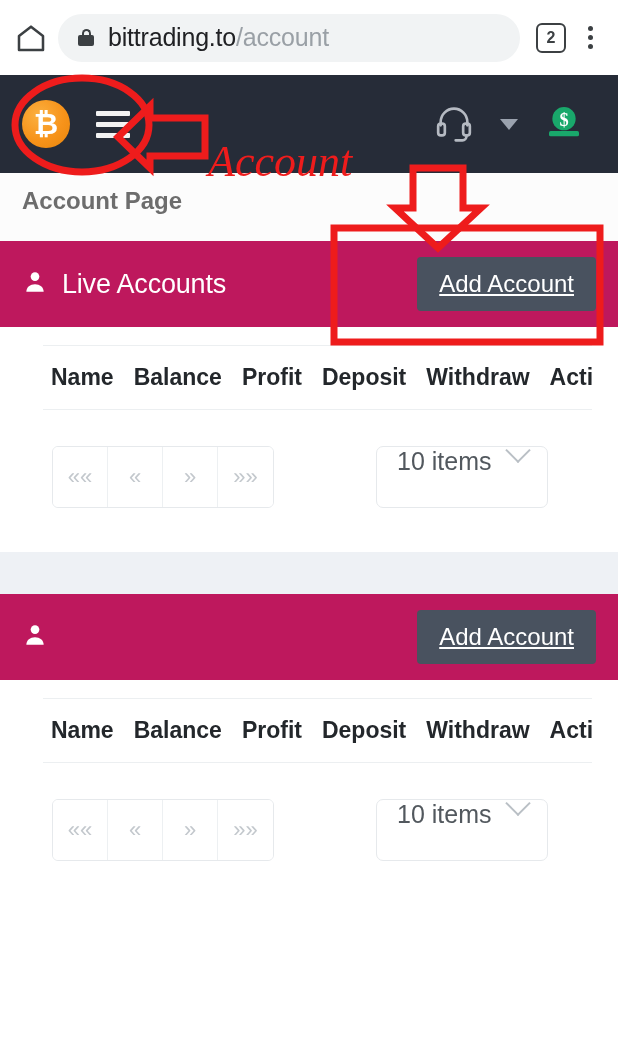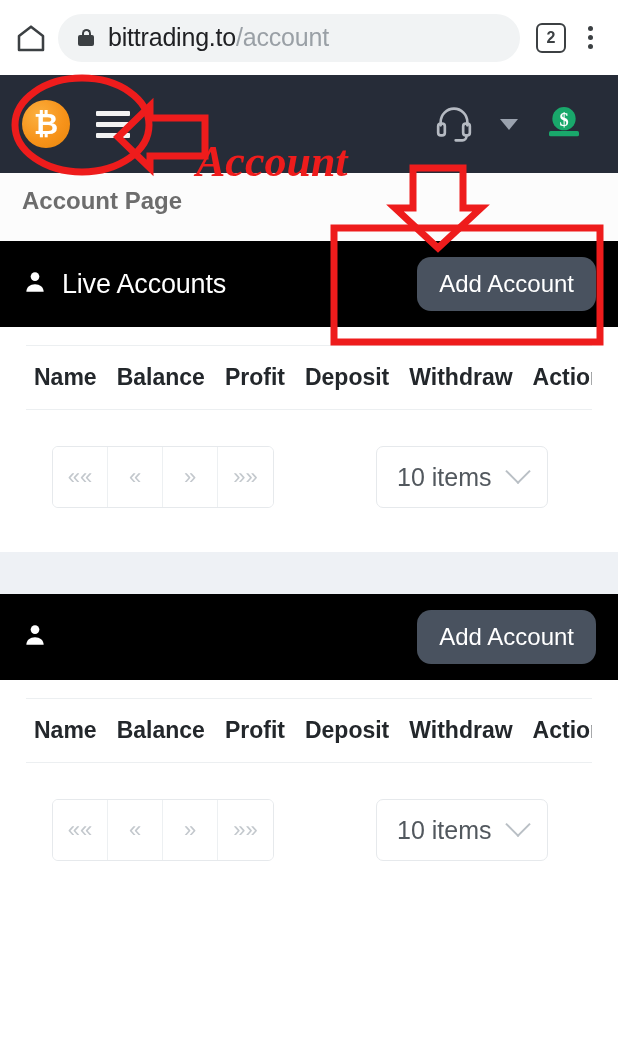--- a/index.html
+++ b/index.html
@@ -50,51 +50,51 @@
   .hamburger span { display:block; height: 5px; background:#f2f2f2; border-radius:1px; }
   .nav-spacer { flex: 1 1 auto; }
   .nav-right { display:flex; align-items:center; gap: 26px; padding-right: 12px; }
   .caret-down { width:0;height:0;border-left:9px solid transparent;border-right:9px solid transparent;border-top:11px solid #9aa2ae; }
 
   
   .page-title-wrap { background:#fcfcfc; padding: 14px 0 26px 22px; }
   .page-title { font-size: 24px; font-weight: 700; color:#6d6d6d; }
 
   .card-header {
-    background: #000000; height: 86px;
+    background: #be185d; height: 86px;
     display:flex; align-items:center; padding: 4px 22px;
   }
   .card-title { color:#ffffff; font-size: 27px; font-weight:400; margin-left: 14px; letter-spacing:-0.2px; }
   .btn-add {
     margin-left:auto; background:#49525f; color:#ffffff;
-    font-size: 24px; border:none; border-radius:14px;
-    padding: 13px 22px; cursor:pointer; white-space:nowrap;
+    font-size: 24px; border:none; border-radius:4px;
+    padding: 13px 22px; cursor:pointer; white-space:nowrap;text-decoration:underline;
   }
 
   .card-body { background:#ffffff; padding: 18px 26px 34px 26px; }
   .table { width: 100%; }
   .thead {
     display:flex; align-items:center; gap: 20px;
     border-top: 1px solid #eceff1; border-bottom: 1px solid #eceff1;
     padding: 18px 8px; font-size: 23px; font-weight: 700; color:#23272b;
-    white-space: nowrap; overflow: hidden;
+    white-space: nowrap; overflow: hidden; margin-left: 17px;
   }
 
   .pager-row { display:flex; align-items:center; padding: 36px 8px 10px 26px; }
   .pager { display:flex; border:1px solid #e6e9ec; border-radius:6px; overflow:hidden; }
   .pager button {
     width: 55px; height: 60px; background:#ffffff; border:none;
     border-right:1px solid #edf0f2; color:#c3c8cd; font-size: 22px; cursor:pointer;
     font-family:"Liberation Sans", sans-serif;
   }
   .pager button:last-child { border-right:none; }
   .items-select {
     margin-left: auto; margin-right: 36px;
     border:1px solid #e6e9ec; border-radius:7px; background:#fff;
-    height: 62px; min-width: 172px; display:flex; align-items:center;
+    height: 62px; min-width: 172px; display:flex; align-items:flex-start;
     justify-content:space-between; padding: 0 20px; gap: 0; cursor:pointer;
   }
   .items-select .label { font-size: 25px; color:#52585e; }
   .chev { width:18px;height:18px;border-right:2.5px solid #b9bfc5;border-bottom:2.5px solid #b9bfc5;transform:rotate(45deg) translate(-4px,-4px); }
 
   .section-gap { height: 42px; background:#eef1f5; }
   .bottom-fill { background:#ffffff; height: 42px; }
 
   
   .overlay { position:absolute; inset:0; pointer-events:none; }
@@ -242,16 +242,16 @@
     <svg width="618" height="1039" viewBox="0 0 618 1039" fill="none">
 
       <ellipse cx="82" cy="125" rx="67" ry="47" stroke="#ee1c1c" stroke-width="7"></ellipse>
 
       <path d="M215 122 L215 108 L160 108 L160 96 L128 127 L160 158 L160 146 L215 146 L215 132 Z" transform="translate(-10,10)" stroke="#ee1c1c" stroke-width="7" fill="none" stroke-linejoin="miter"></path>
 
       <rect x="334" y="228" width="266" height="114" stroke="#ee1c1c" stroke-width="7" fill="none"></rect>
 
       <path d="M413 168 L463 168 L463 208 L481 208 L438 248 L395 208 L413 208 Z" stroke="#ee1c1c" stroke-width="7" fill="none" stroke-linejoin="miter"></path>
     </svg>
-    <div class="anno-text" style="left:196px; top:140px;font-weight:bold;">Account</div>
+    <div class="anno-text" style="left:208px; top:140px;">Account</div>
   </div>
 
 </div>
 
 </body></html>

